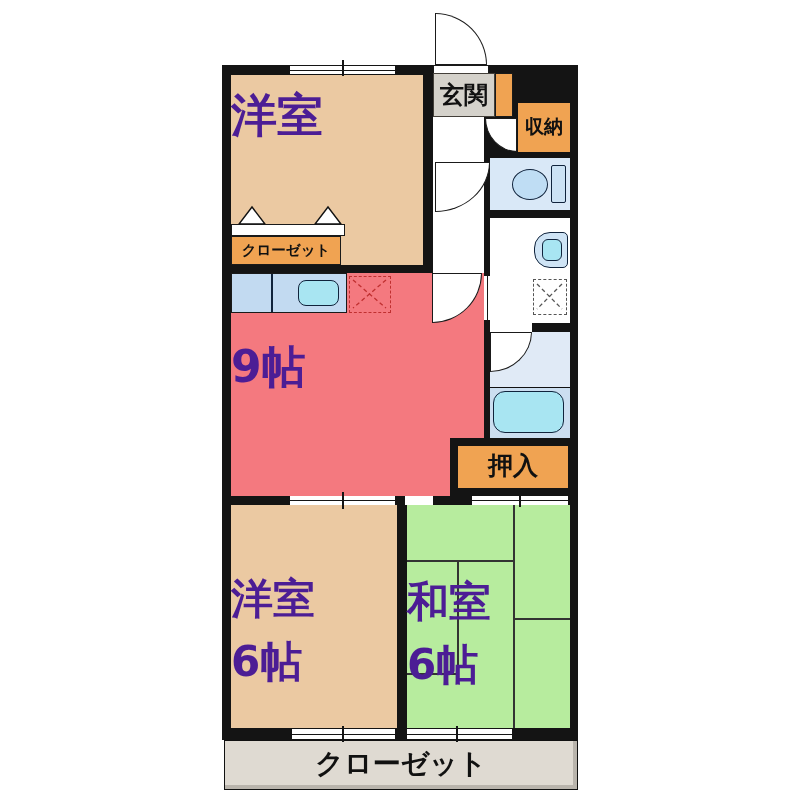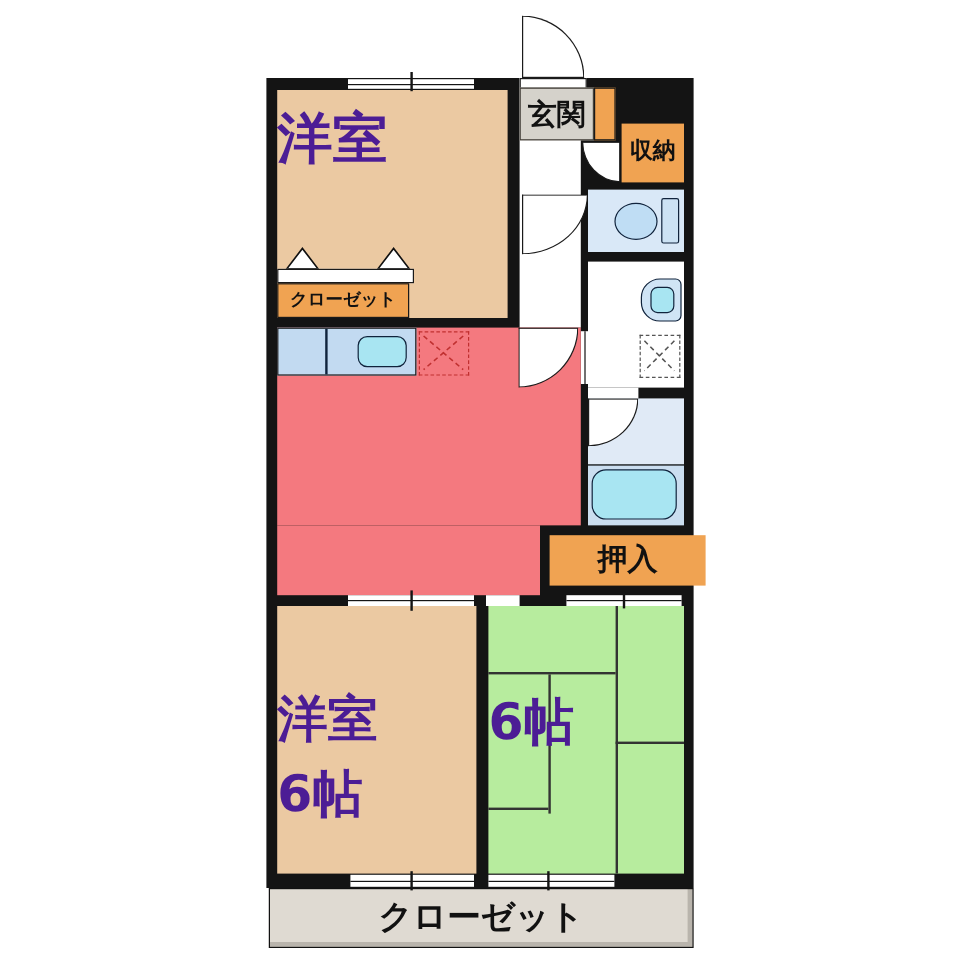--- a/index.html
+++ b/index.html
@@ -97,24 +97,25 @@
     <div class="abs" style="left:66px;top:6px;width:41px;height:26px;background:var(--water-cyan);border:1.3px solid #10233c;border-radius:8px;"></div>
   </div>
   <div class="abs" style="left:349px;top:276px;width:42px;height:37px;border:1.6px dashed var(--fridge-dash);">
     <svg width="39" height="34">
         <line x1="3" y1="3" x2="36" y2="31" stroke="#C03030" stroke-width="1.3" stroke-dasharray="4 3"></line>
         <line x1="36" y1="3" x2="3" y2="31" stroke="#C03030" stroke-width="1.3" stroke-dasharray="4 3"></line>
       </svg>
   </div>
   <div class="abs wedge c-br" style="left:432px;top:273px;width:50px;height:50px;"></div>
   <div class="abs room-label" style="left:231px;top:338px;width:253px;font-size:48px;line-height:1.3;">
+    <span style="font-size:44px;letter-spacing:0;">9帖</span>
   </div>
 
   <div class="abs wall" style="left:450px;top:438px;width:126px;height:58px;"></div>
-  <div class="abs orange small-label" style="left:458px;top:446px;width:130px;height:42px;font-size:25px;line-height:40px;">
+  <div class="abs orange small-label" style="left:458px;top:446px;width:110px;height:42px;font-size:25px;line-height:40px;">
     <span>押入</span>
   </div>
 
   <div class="abs white" style="left:290px;top:496px;width:105px;height:9px;">
       <div class="win-mid"></div>
     </div>
   <div class="abs tick" style="left:342px;top:492px;width:2px;height:17px;"></div>
   <div class="abs white" style="left:405px;top:496px;width:28px;height:9px;"></div>
   <div class="abs white" style="left:472px;top:496px;width:96px;height:9px;">
       <div class="win-mid"></div>
@@ -128,20 +129,21 @@
   </div>
 
   <div class="abs green" style="left:407px;top:505px;width:163px;height:223px;">
     <div class="abs tatami" style="left:106px;top:0;width:2px;height:223px;"></div>
     <div class="abs tatami" style="left:0;top:55px;width:106px;height:2px;"></div>
     <div class="abs tatami" style="left:50px;top:57px;width:2px;height:116px;"></div>
     <div class="abs tatami" style="left:0;top:168px;width:50px;height:2px;"></div>
     <div class="abs tatami" style="left:106px;top:113px;width:57px;height:2px;"></div>
   </div>
   <div class="abs room-label" style="left:407px;top:570px;width:163px;font-size:42px;line-height:1.5;">
+    <span>和室</span>
     <span>6帖</span>
   </div>
 
   <div class="abs white" style="left:292px;top:729px;width:103px;height:10px;">
       <div class="win-mid"></div>
     </div>
   <div class="abs tick" style="left:342px;top:726px;width:2px;height:16px;"></div>
   <div class="abs white" style="left:407px;top:729px;width:105px;height:10px;">
       <div class="win-mid"></div>
     </div>

